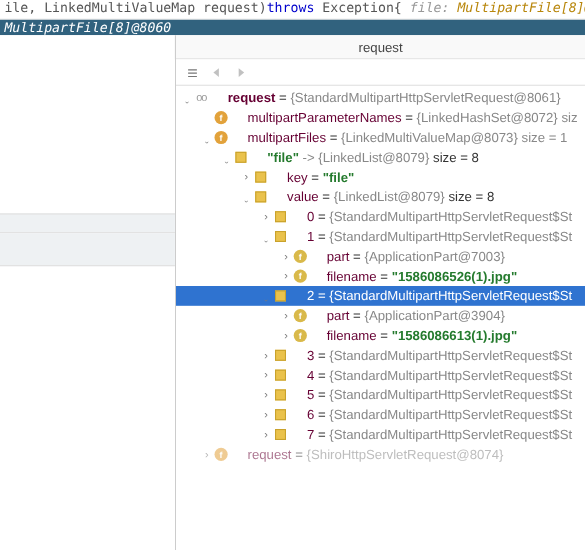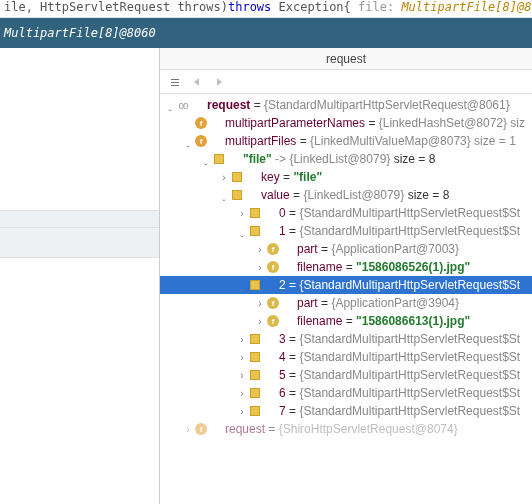--- a/index.html
+++ b/index.html
@@ -1,21 +1,21 @@
 <!DOCTYPE html>
 <html><head>
 <meta charset="utf-8">
 <style>
 * { margin: 0; padding: 0; box-sizing: border-box; }
 body { font-family: "Segoe UI", Arial, sans-serif; font-size: 12px; background: #fff; width: 532px; height: 504px; overflow: hidden; }
 .code-strip { height: 18px; background: #fff; border-bottom: 1px solid #e0e0e0; padding: 0 4px; font-family: Consolas, monospace; font-size: 12px; white-space: nowrap; overflow: hidden; color: #555; }
 .code-strip .kw { color: #0000cc; font-weight: normal; }
-.code-strip .cm { color: #999; }
+.code-strip .cm { color: #999; font-style: italic; }
 .code-strip .cm2 { color: #b8860b; font-style: italic; }
-.call-strip { height: 30px; background: #31627e; color: #fff; font-family: Consolas, monospace; font-size: 12px; font-style: italic; padding: 0 4px; white-space: nowrap; overflow: hidden; display:flex; align-items:center;}
+.call-strip { height: 14px; background: #31627e; color: #fff; font-family: Consolas, monospace; font-size: 12px; font-style: italic; padding: 0 4px; white-space: nowrap; overflow: hidden; display:flex; align-items:center;}
 .split { display: flex; height: 468px; }
 .left-pane { width: 160px; border-right: 1px solid #ccc; background: #fff; display: flex; flex-direction: column; }
 .left-title { height: 22px; }
 .left-body { flex: 1; background: #fff; }
 .left-bar { height: 18px; background: #eef1f3; border-top: 1px solid #e0e0e0; border-bottom: 1px solid #e0e0e0; margin-top: 140px; }
 .left-bar2 { height: 30px; background: #eef1f3; border-bottom: 1px solid #e0e0e0; }
 .right-pane { flex: 1; display: flex; flex-direction: column; min-width: 0; }
 .title-bar { height: 22px; display: flex; align-items: center; justify-content: center; font-size: 12px; color: #444; border-bottom: 1px solid #e0e0e0; background: #f9f9f9; }
 .toolbar { height: 24px; display: flex; align-items: center; gap: 8px; padding: 0 8px; border-bottom: 1px solid #e0e0e0; background: #fff; color: #888; }
 .toolbar .ico { width: 14px; height: 14px; display: inline-flex; align-items: center; justify-content: center; cursor: pointer; }
@@ -37,21 +37,21 @@
 .idx { color: #660033; }
 .gray { color: #888; }
 .green { color: #247a2d; font-weight: bold; }
 .txt { margin-left: 15px; }
 svg { display: block; }
 </style>
 </head>
 <body>
 
 <div class="code-strip">
-  <span>ile, HttpServletRequest throws)</span><span class="kw">throws</span><span> Exception{   </span><span class="cm">file:</span><span class="cm2"> MultipartFile[8]@80</span>
+  <span>ile, LinkedMultiValueMap request)</span><span class="kw">throws</span><span> Exception{   </span><span class="cm">file:</span><span class="cm2"> MultipartFile[8]@80</span>
 </div>
 <div class="call-strip">
   <span>MultipartFile[8]@8060</span>
 </div>
 
 <div class="split">
   <div class="left-pane">
     <div class="left-title"></div>
     <div class="left-body">
       <div class="left-bar"></div>

